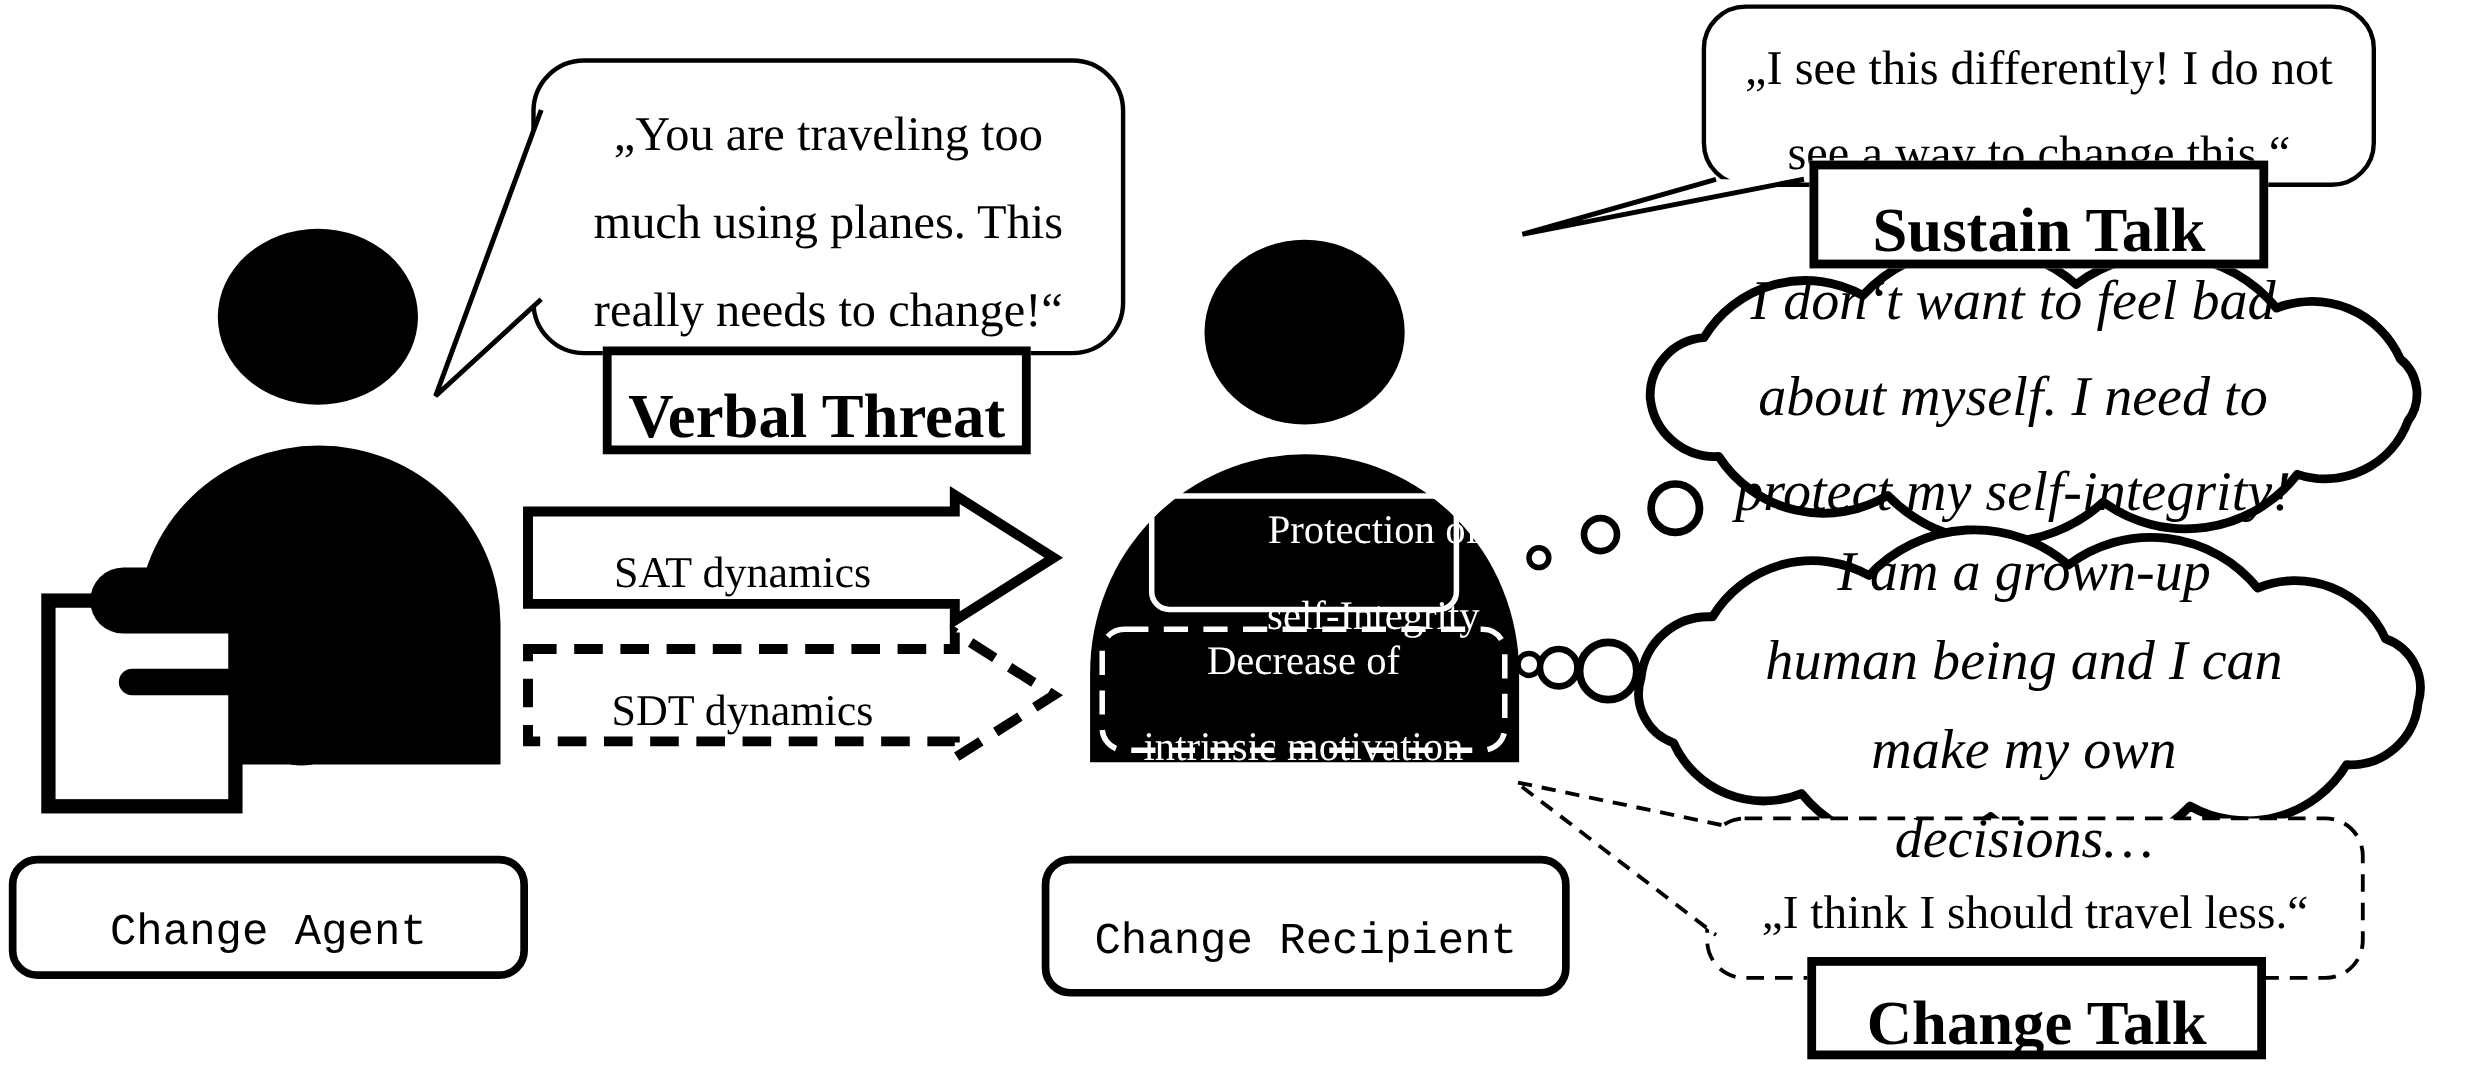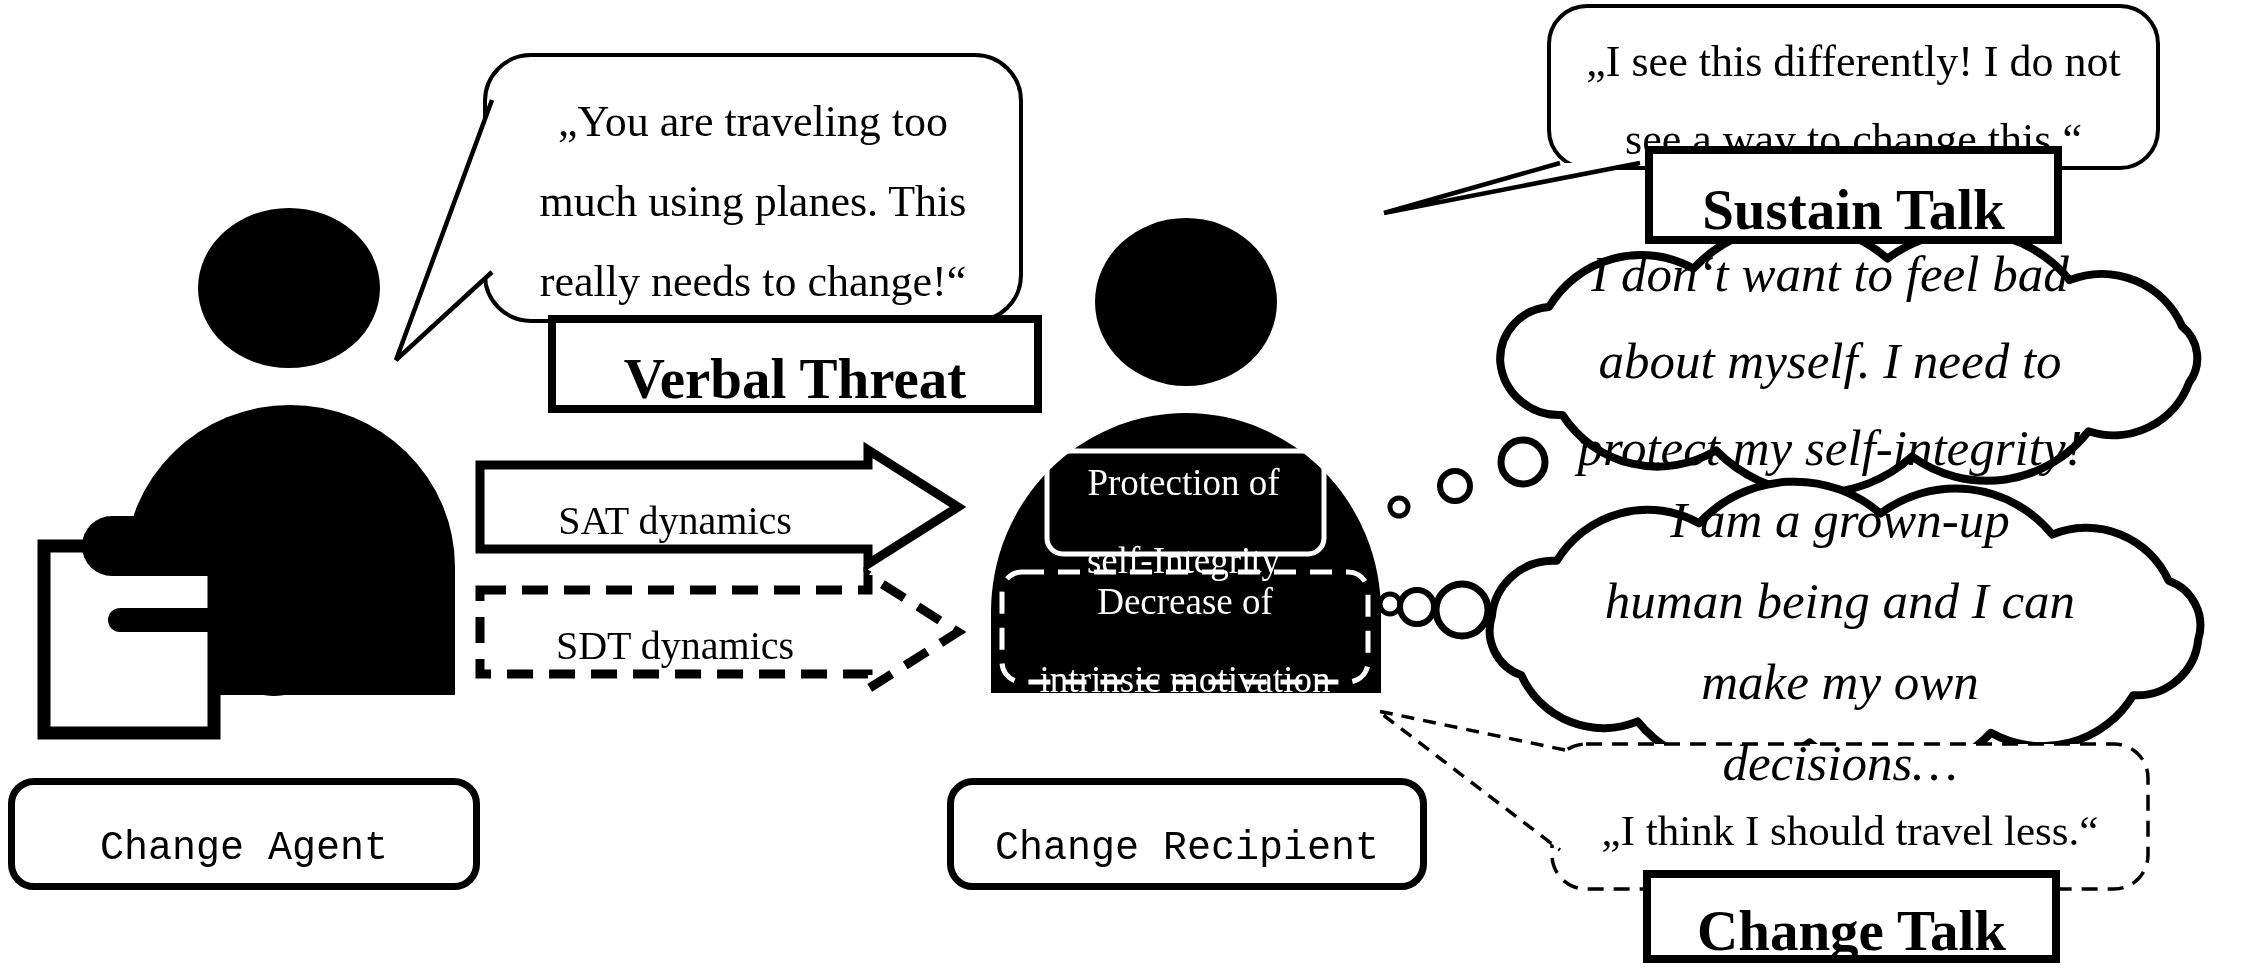--- a/index.html
+++ b/index.html
@@ -65,21 +65,21 @@
     <path d="M480,465 H868 V450 L958,507 L868,564 V549 H480 Z" fill="#fff" stroke="#000" stroke-width="9"></path>
     <path d="M480,590 H868 V575 L958,632 L868,689 V674 H480 Z" fill="#fff" stroke="#000" stroke-width="9" stroke-dasharray="26 16"></path>
   </svg>
 
   <div class="node bubble speech" style="left:483px;top:53px;width:540px;height:270px;">
     <div class="line">„You are traveling too</div>
     <div class="line">much using planes. This</div>
     <div class="line">really needs to change!“</div>
   </div>
 
-  <div class="node tagbox" style="left:548px;top:315px;width:494px;height:98px;">
+  <div class="node tagbox" style="left:548px;top:315px;width:389px;height:98px;">
     <div class="line">Verbal Threat</div>
   </div>
 
   <div class="node bubble speech" style="left:1547px;top:4px;width:613px;height:166px;border-radius:40px;line-height:50px;">
     <div class="line">„I see this differently! I do not</div>
     <div class="line">see a way to change this.“</div>
   </div>
 
   <div class="node tagbox" style="left:1645px;top:146px;width:417px;height:98px;">
     <div class="line">Sustain Talk</div>
@@ -90,32 +90,32 @@
   </div>
 
   <div class="node tagbox" style="left:1643px;top:870px;width:417px;height:93px;">
     <div class="line">Change Talk</div>
   </div>
 
   <div class="node namebox" style="left:8px;top:778px;width:472px;height:112px;">
     <div class="line">Change Agent</div>
   </div>
 
-  <div class="node namebox" style="left:947px;top:778px;width:480px;height:112px;">
+  <div class="node namebox" style="left:947px;top:778px;width:480px;height:128px;">
     <div class="line">Change Recipient</div>
   </div>
 
   <div class="txt arrowlab" style="left:480px;top:464px;width:390px;height:86px;">
     <div class="line">SAT dynamics</div>
   </div>
   <div class="txt arrowlab" style="left:480px;top:589px;width:390px;height:86px;">
     <div class="line">SDT dynamics</div>
   </div>
 
-  <div class="txt whitebox" style="left:1045px;top:456px;width:277px;height:103px;">
+  <div class="txt whitebox" style="left:1110px;top:456px;width:277px;height:103px;">
     <div class="line">Protection of</div>
     <div class="line">self-Integrity</div>
   </div>
   <div class="txt whitebox" style="left:1002px;top:572px;width:366px;height:110px;">
     <div class="line">Decrease of</div>
     <div class="line">intrinsic motivation</div>
   </div>
 
   <div class="txt thought" style="left:1500px;top:235px;width:660px;height:225px;line-height:59px;">
     <div class="line">I don‘t want to feel bad</div>

